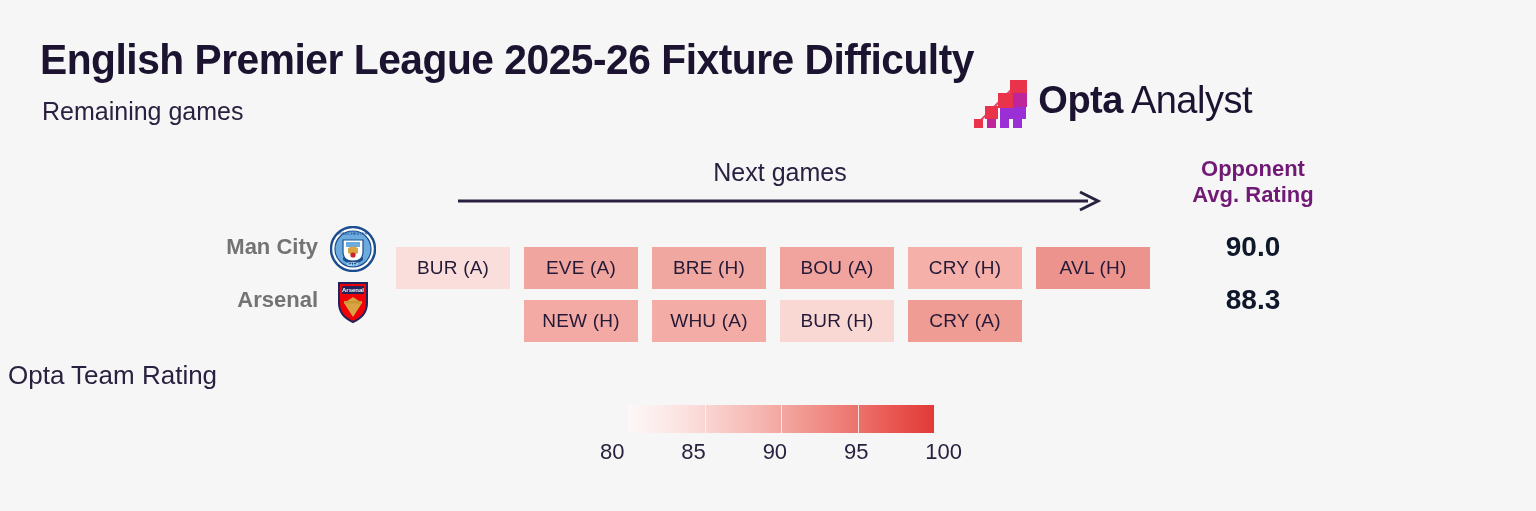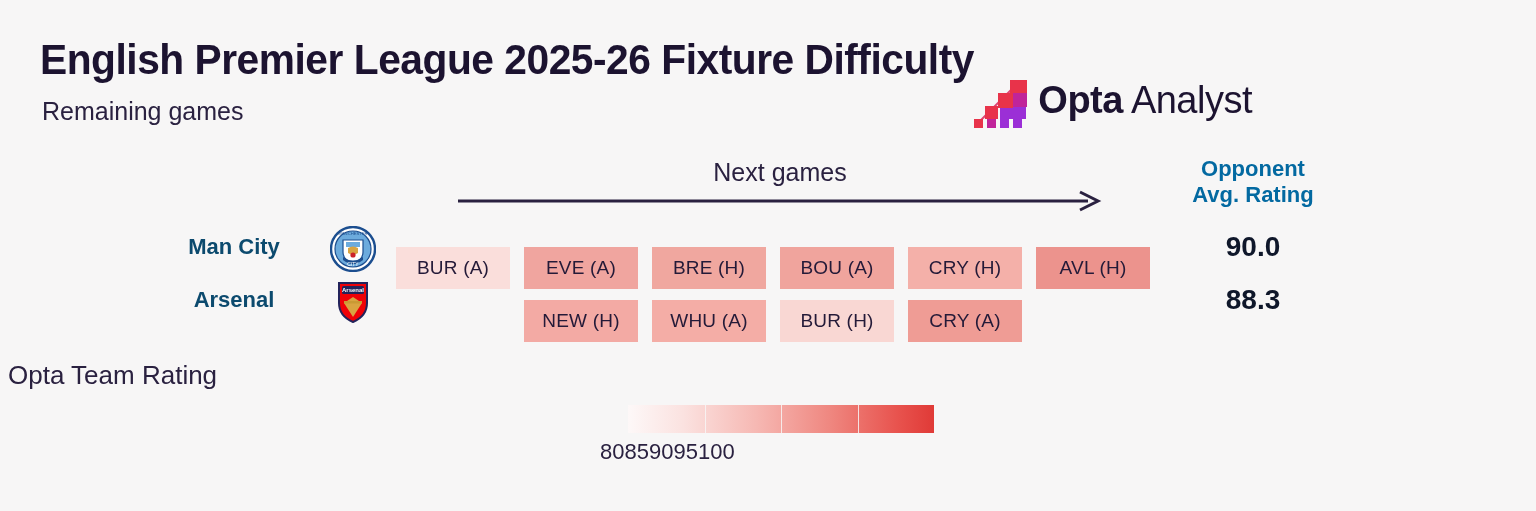--- a/index.html
+++ b/index.html
@@ -85,38 +85,38 @@
   }
   #opponent-rating-header {
     position: absolute;
     left: 1155px;
     width: 196px;
     top: 156px;
     text-align: center;
     font-size: 22px;
     font-weight: 700;
     line-height: 1.2;
-    color: #0369a1;
+    color: #701a75;
   }
 
   
   #rows { position: absolute; left: 0; top: 224px; width: 1536px; }
   .team-row {
     position: relative;
     height: 53px;
   }
   .team-name {
     position: absolute;
     left: 150px;
     width: 168px;
     top: 10px;
-    text-align: center;
+    text-align: right;
     font-size: 22px;
     font-weight: 700;
-    color: #0c4a6e;
+    color: #737373;
     white-space: nowrap;
   }
   .team-crest {
     position: absolute;
     left: 330px;
     top: 2px;
     width: 46px;
     height: 46px;
   }
   .fixtures {
@@ -181,21 +181,21 @@
     width: 1px;
     height: 100%;
     background: rgba(247,246,246,0.85);
   }
   #legend-ticklabels {
     position: absolute;
     left: 600px;
     top: 79px;
     width: 362px;
     display: flex;
-    justify-content: flex-start;
+    justify-content: space-between;
     font-size: 22px;
     color: #2a2140;
   }
 </style>
 </head>
 <body>
 
 <div id="header">
   <div id="chart-title">English Premier League 2025-26 Fixture Difficulty</div>
   <div id="chart-subtitle">Remaining games</div>

